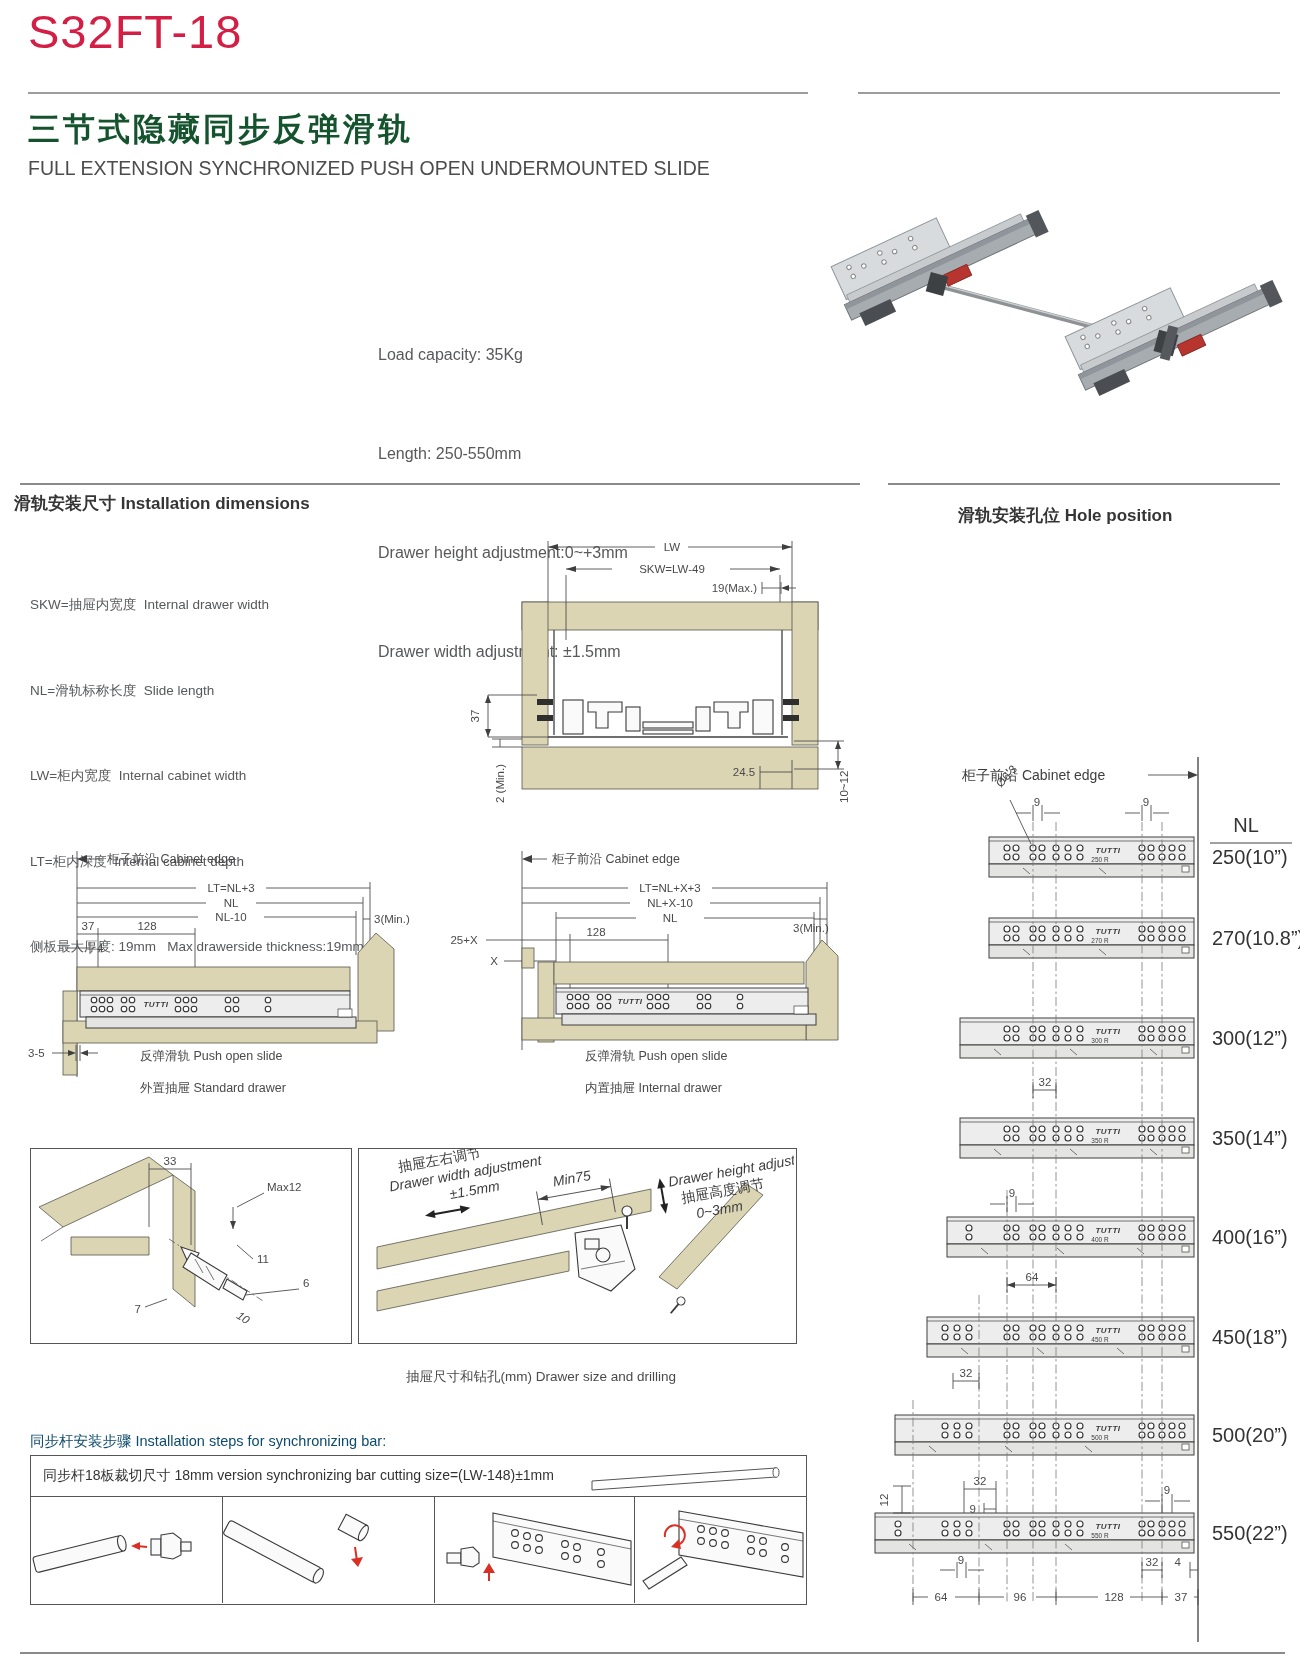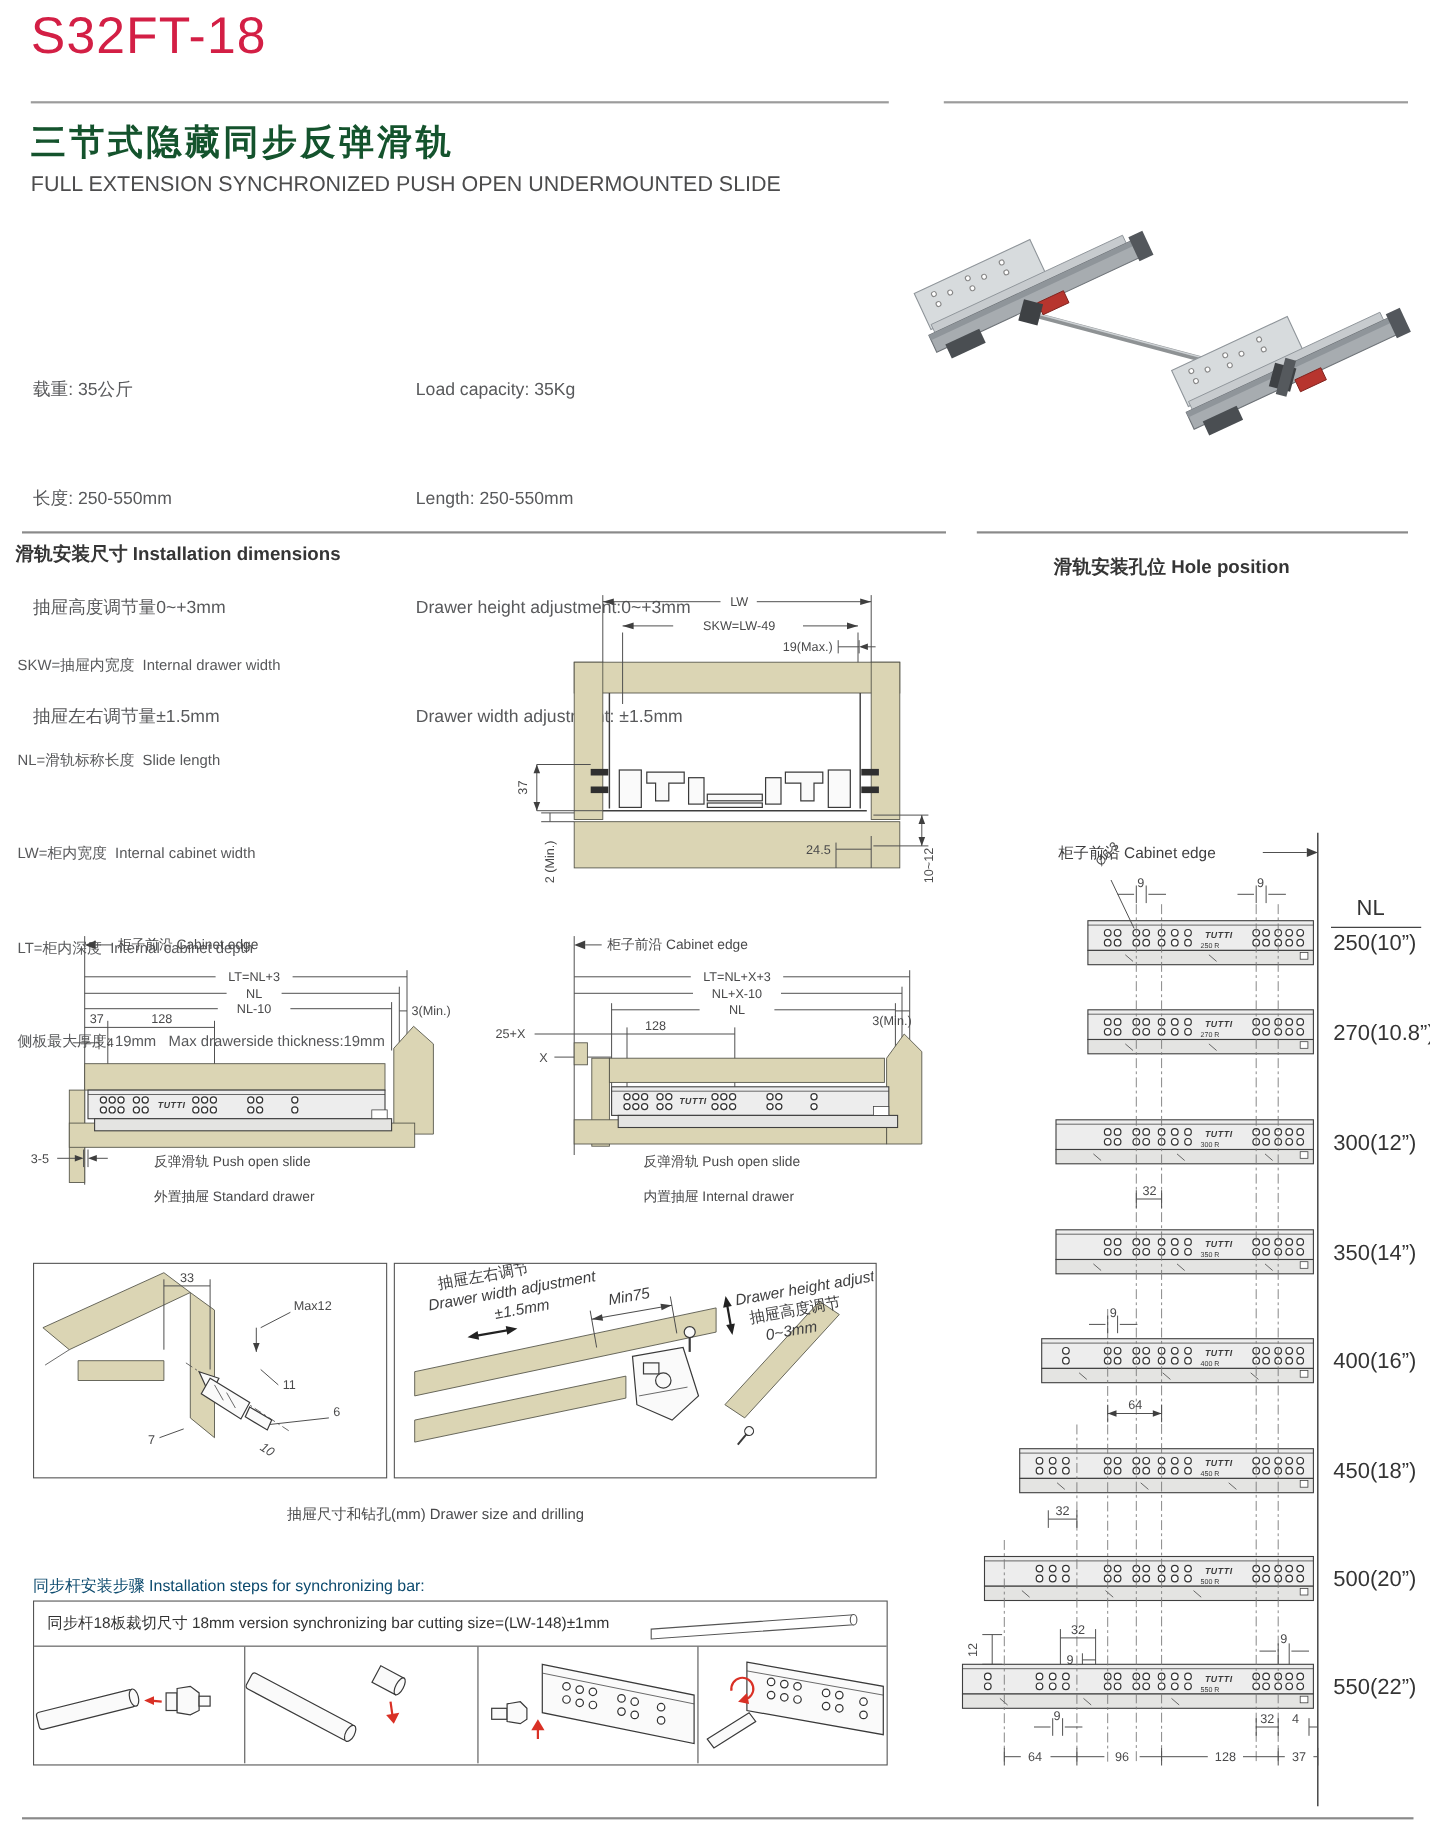--- a/index.html
+++ b/index.html
@@ -44,26 +44,20 @@
 <body>
 
 <div class="page">
 
   <div class="abs title">S32FT-18</div>
   <div class="abs hr" style="left:28px;top:92px;width:780px;"></div>
   <div class="abs hr" style="left:858px;top:92px;width:422px;"></div>
   <div class="abs zh-head">三节式隐藏同步反弹滑轨</div>
   <div class="abs en-head">FULL EXTENSION SYNCHRONIZED PUSH OPEN UNDERMOUNTED SLIDE</div>
 
-  <div class="abs spec" style="left:30px;top:272px;">
-    <div>载重: 35公斤</div>
-    <div>长度: 250-550mm</div>
-    <div>抽屉高度调节量0~+3mm</div>
-    <div>抽屉左右调节量±1.5mm</div>
-  </div>
   <div class="abs spec" style="left:378px;top:272px;">
     <div>Load capacity: 35Kg</div>
     <div>Length: 250-550mm</div>
     <div>Drawer height adjustment:0~+3mm</div>
     <div>Drawer width adjustment: ±1.5mm</div>
   </div>
 
   <svg class="abs" style="left:828px;top:158px;" width="462" height="285" viewBox="0 0 462 285">
     <defs>
       <g id="pslide">
@@ -92,21 +86,21 @@
     <rect x="328" y="174" width="20" height="22" transform="rotate(15 338 185)" fill="#3E4144"></rect>
     <rect x="336" y="168" width="10" height="34" transform="rotate(15 341 185)" fill="#55595D"></rect>
   </svg>
 
   <div class="abs hr" style="left:20px;top:483px;width:840px;height:1.6px;background:#8A8A8A;"></div>
   <div class="abs hr" style="left:888px;top:483px;width:392px;height:1.6px;background:#8A8A8A;"></div>
 
   <div class="abs sec-head" style="left:14px;top:492px;">滑轨安装尺寸 Installation dimensions</div>
   <div class="abs sec-head" style="left:958px;top:504px;">滑轨安装孔位 Hole position</div>
 
-  <div class="abs terms" style="left:16px;top:534px;">
+  <div class="abs terms" style="left:30px;top:534px;">
     <div>SKW=抽屉内宽度  Internal drawer width</div>
     <div>NL=滑轨标称长度  Slide length</div>
     <div>LW=柜内宽度  Internal cabinet width</div>
     <div>LT=柜内深度  Internal cabinet depth</div>
     <div>侧板最大厚度: 19mm   Max drawerside thickness:19mm</div>
   </div>
 
   <svg class="abs" style="left:430px;top:495px;" width="420" height="310" viewBox="430 495 420 310">
 
     <rect x="522" y="602" width="296" height="28" class="wood"></rect>
@@ -397,21 +391,21 @@
         <circle class="mech" cx="268" cy="62" r="5"></circle>
         <line x1="268" y1="67" x2="268" y2="80" stroke="#3A3A3A" stroke-width="2"></line>
         <g transform="rotate(40 322 152)">
           <circle class="mech" cx="322" cy="152" r="4"></circle>
           <line x1="322" y1="156" x2="322" y2="168" stroke="#3A3A3A" stroke-width="1.8"></line>
         </g>
       </g>
     </svg>
   </div>
 
-  <div class="abs caption" style="left:106px;top:1368px;width:580px;">抽屉尺寸和钻孔(mm)  Drawer size and drilling</div>
+  <div class="abs caption" style="left:96px;top:1368px;width:580px;text-align:right;">抽屉尺寸和钻孔(mm)  Drawer size and drilling</div>
 
   <div class="abs sync-head" style="left:30px;top:1432px;">同步杆安装步骤 Installation steps for synchronizing bar:</div>
   <div class="abs sync-box" style="left:30px;top:1455px;width:775px;height:148px;">
     <div style="position:relative;height:40px;border-bottom:1px solid #555;">
       <div class="abs sync-note" style="left:12px;top:11px;">同步杆18板裁切尺寸 18mm version synchronizing bar cutting size=(LW-148)±1mm</div>
       <svg class="abs" style="left:555px;top:5px;" width="205" height="30" viewBox="0 0 205 30">
         <polygon points="6,20 190,7 190,16 6,29" fill="#fff" stroke="#555" stroke-width="1"></polygon>
         <ellipse cx="190" cy="11.5" rx="3" ry="4.8" fill="#fff" stroke="#555" stroke-width="1"></ellipse>
       </svg>
     </div>

